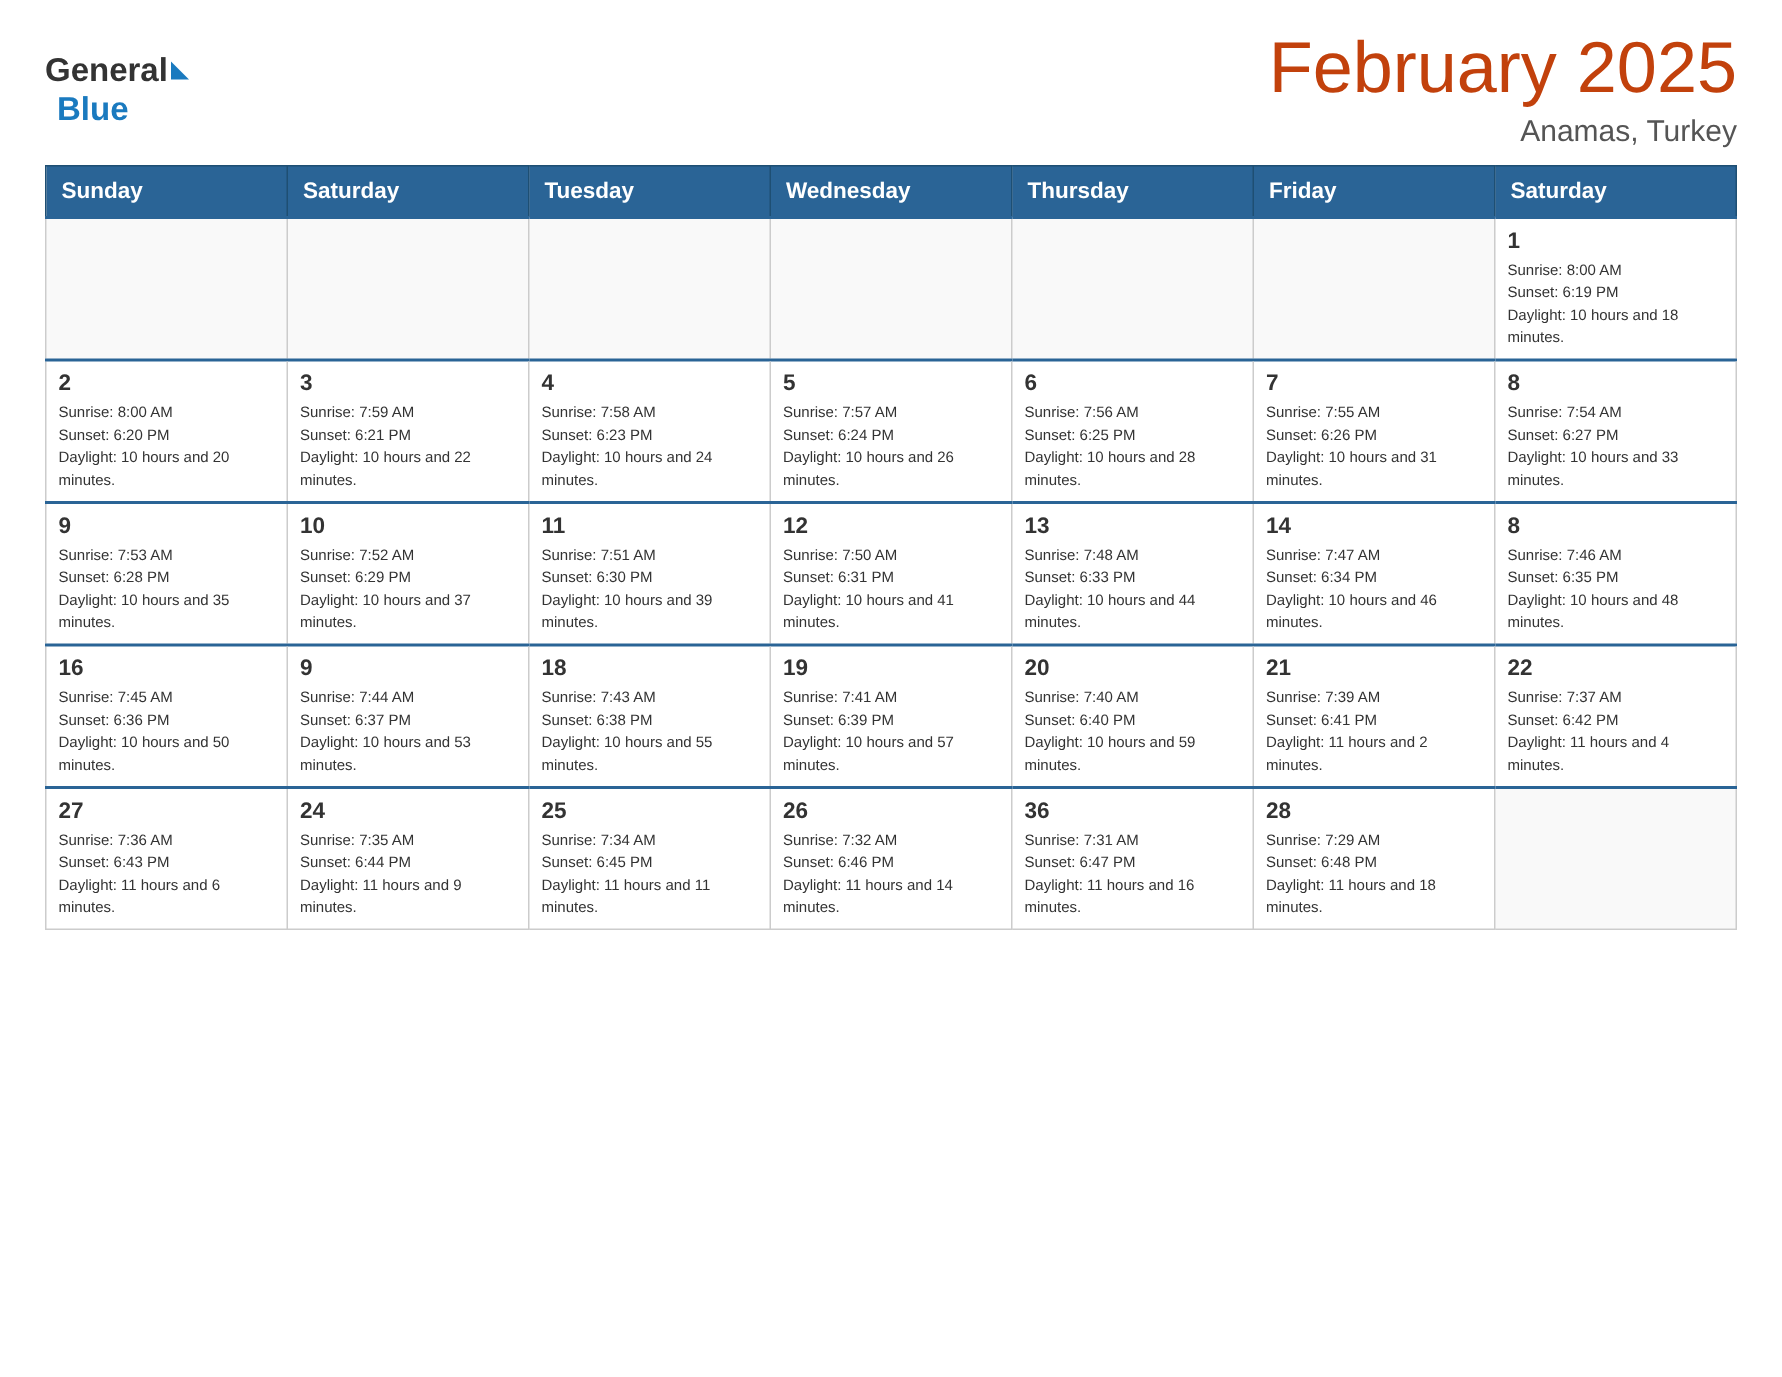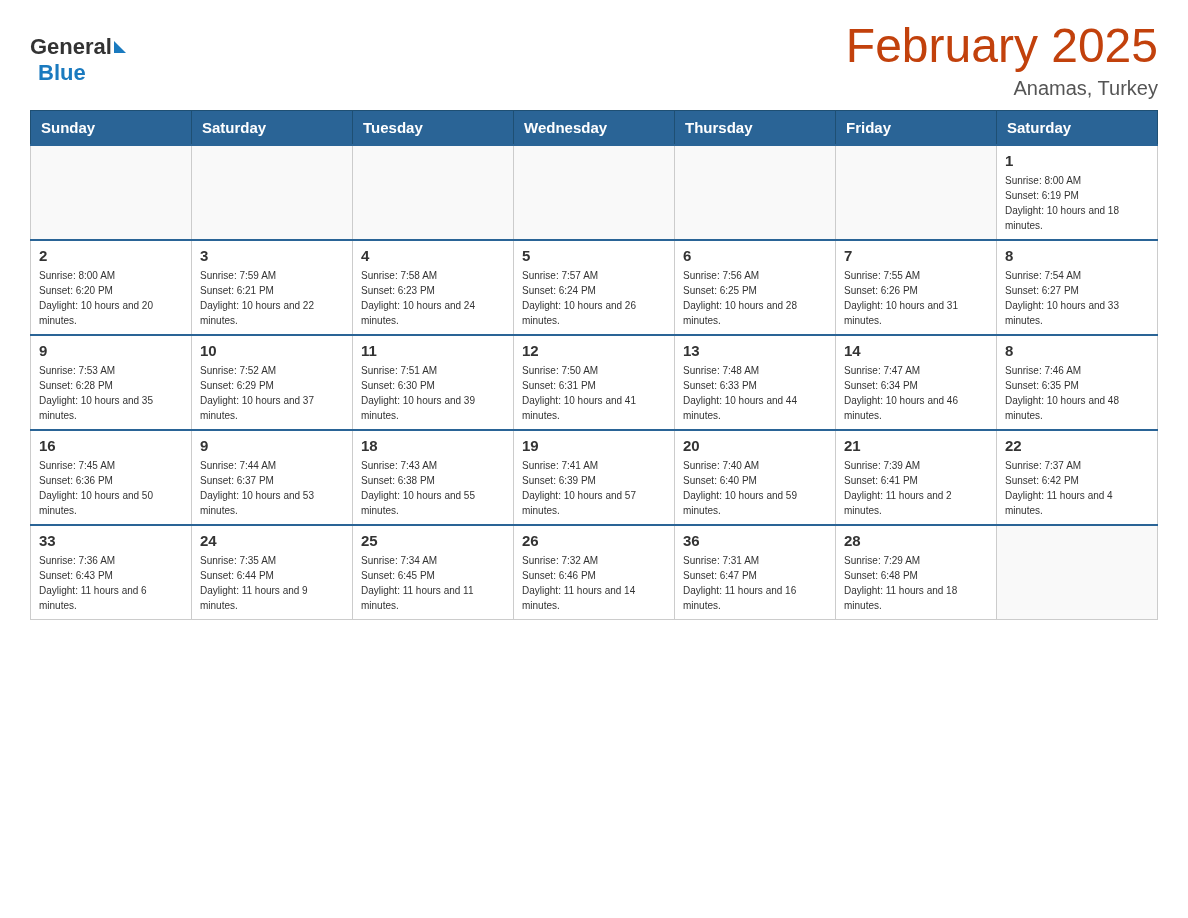--- a/index.html
+++ b/index.html
@@ -227,21 +227,21 @@
           <span class="day-number">21</span>
           <div class="day-info">Sunrise: 7:39 AM<br>Sunset: 6:41 PM<br>Daylight: 11 hours and 2 minutes.</div>
         </td>
         <td>
           <span class="day-number">22</span>
           <div class="day-info">Sunrise: 7:37 AM<br>Sunset: 6:42 PM<br>Daylight: 11 hours and 4 minutes.</div>
         </td>
       </tr>
       <tr>
         <td>
-          <span class="day-number">33</span>
+          <span class="day-number">27</span>
           <div class="day-info">Sunrise: 7:36 AM<br>Sunset: 6:43 PM<br>Daylight: 11 hours and 6 minutes.</div>
         </td>
         <td>
           <span class="day-number">24</span>
           <div class="day-info">Sunrise: 7:35 AM<br>Sunset: 6:44 PM<br>Daylight: 11 hours and 9 minutes.</div>
         </td>
         <td>
           <span class="day-number">25</span>
           <div class="day-info">Sunrise: 7:34 AM<br>Sunset: 6:45 PM<br>Daylight: 11 hours and 11 minutes.</div>
         </td>

